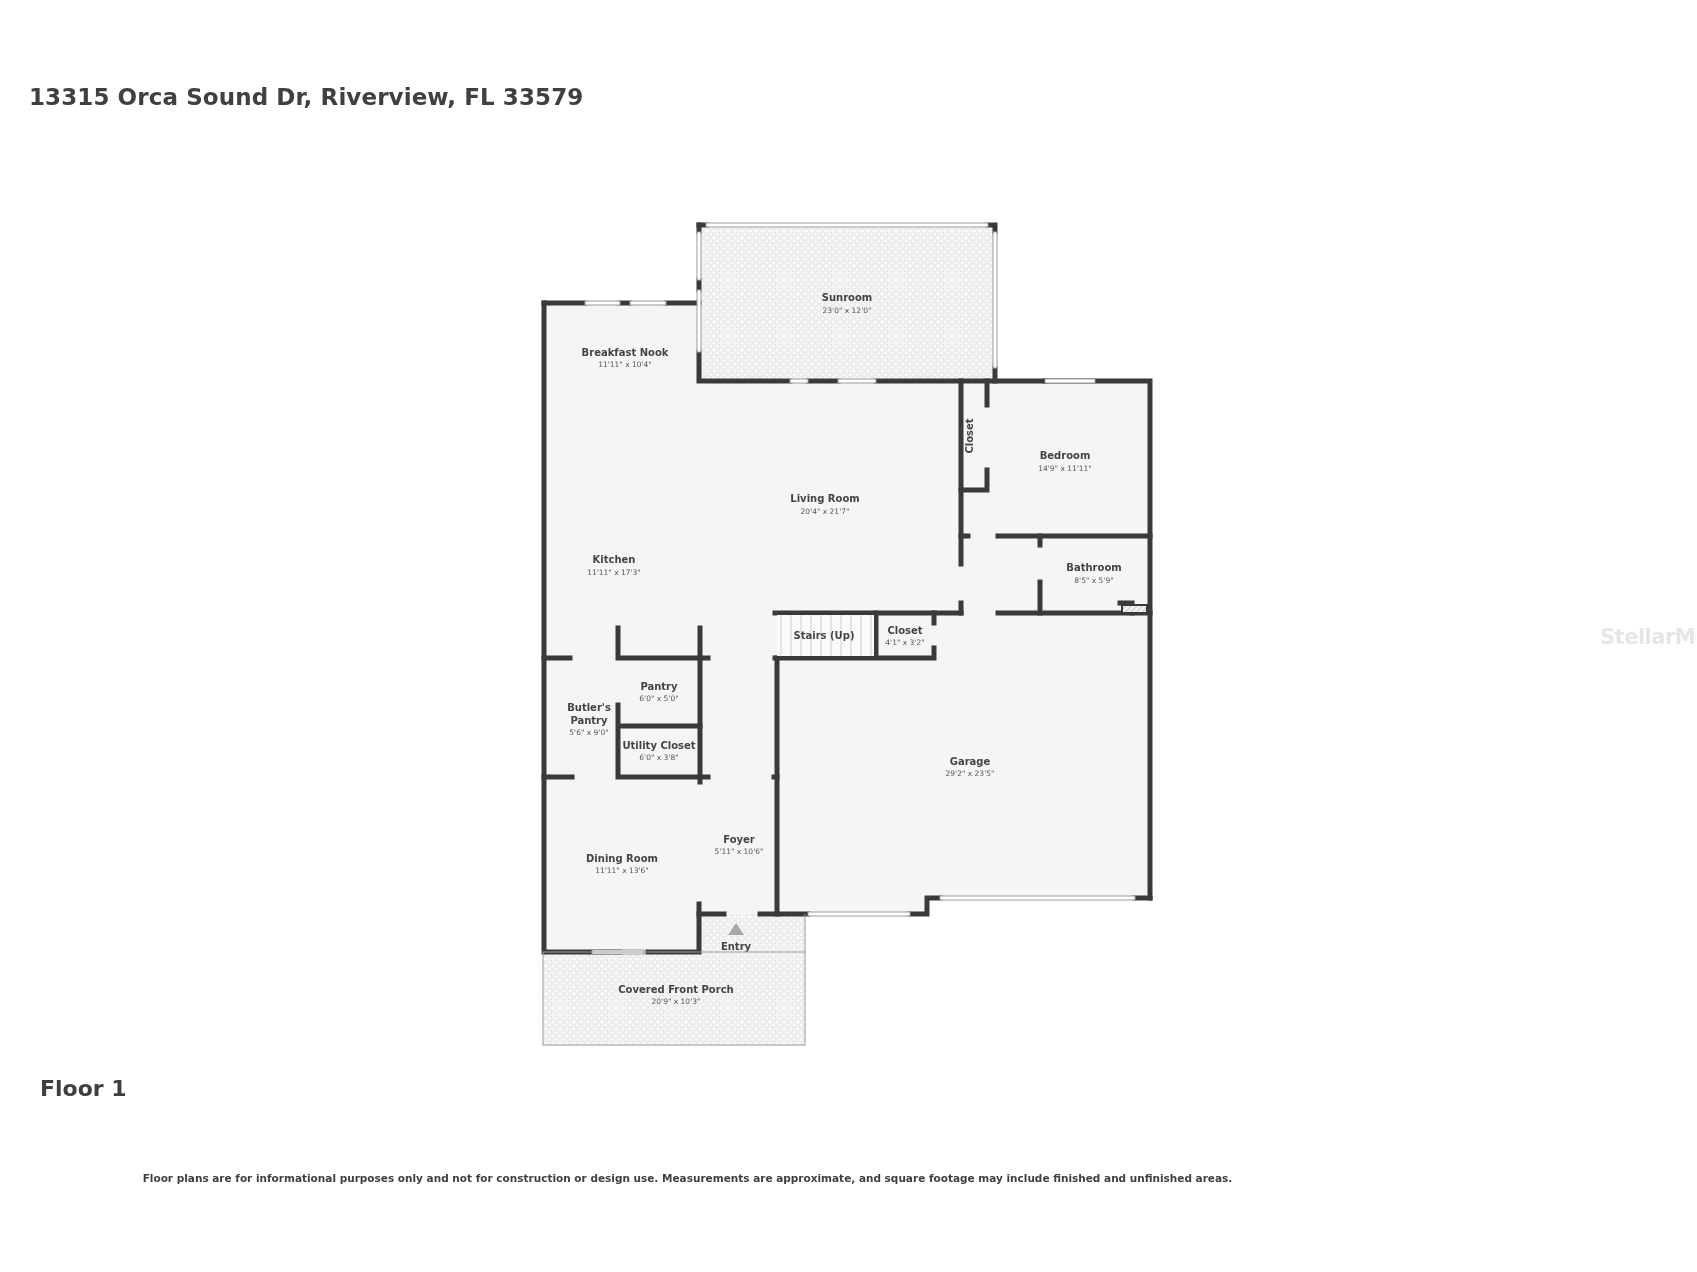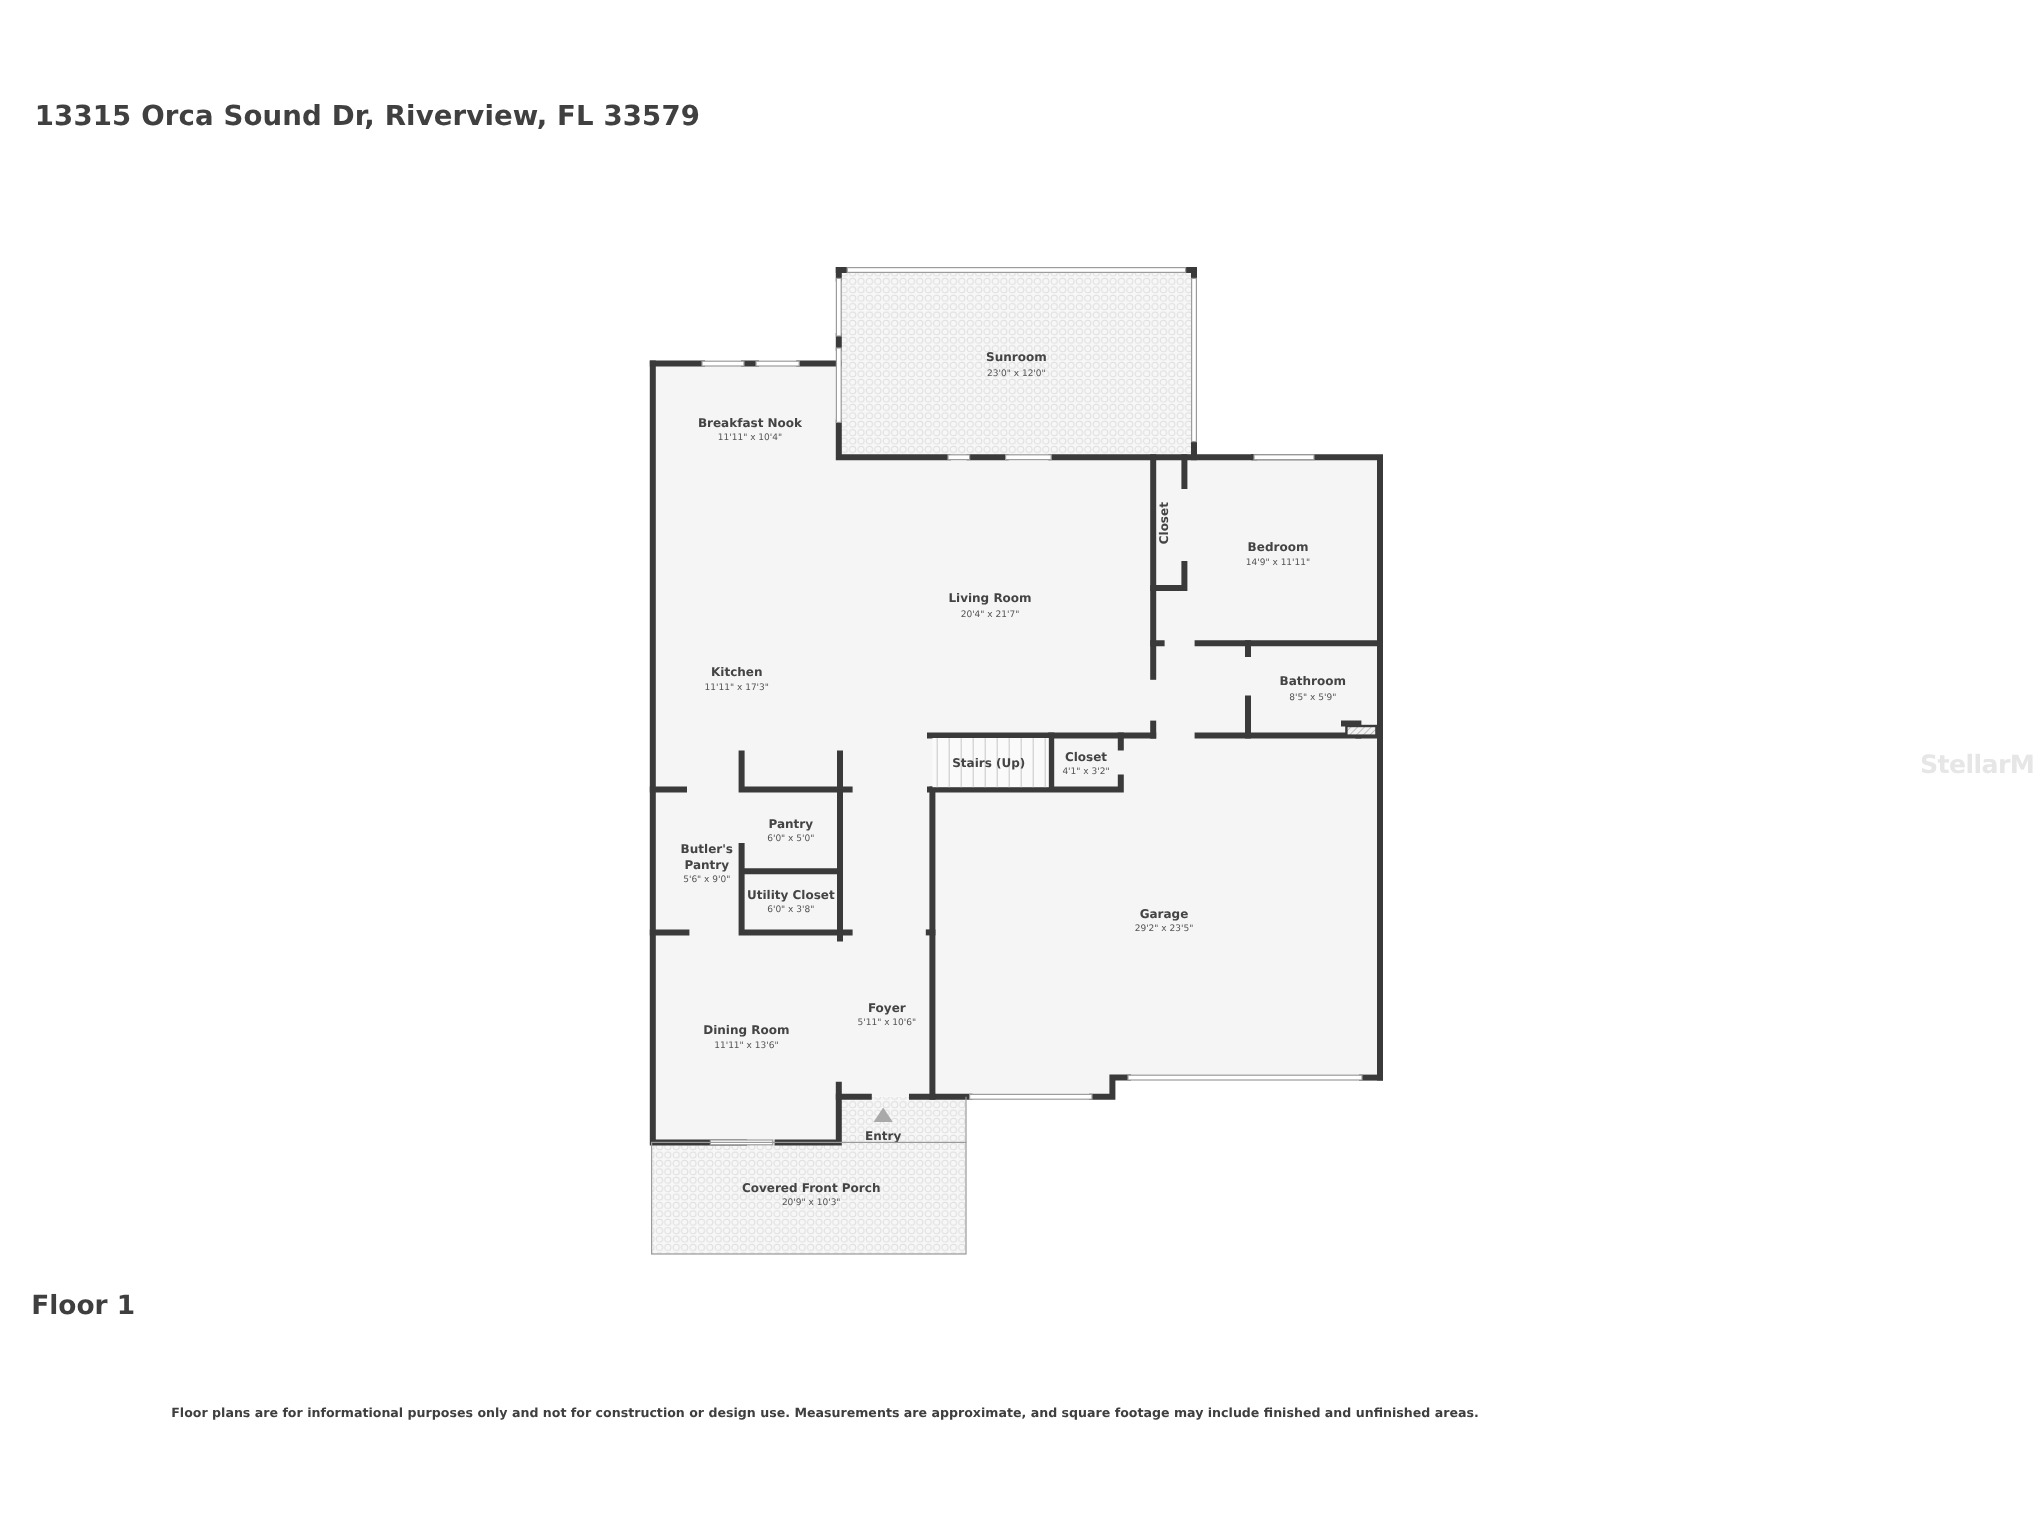--- a/index.html
+++ b/index.html
@@ -1,19 +1,19 @@
 <!DOCTYPE html>
 <html><head>
 <meta charset="utf-8">
 <style>
   html, body { margin:0; padding:0; background:#ffffff; }
   body { width:1697px; height:1272px; position:relative; overflow:hidden;
          font-family:"DejaVu Sans", "Liberation Sans", sans-serif; color:#3d3d3d; }
   .address { position:absolute; left:29px; top:84px; font-size:23px; font-weight:bold; color:#404040; letter-spacing:0.1px; }
-  .floor-label { position:absolute; left:26px; top:1076px; font-size:22px; font-weight:bold; color:#3f3f3f; }
+  .floor-label { position:absolute; left:40px; top:1076px; font-size:22px; font-weight:bold; color:#3f3f3f; }
   .disclaimer { position:absolute; left:0; width:1375px; top:1172px; text-align:center; font-size:10.5px; font-weight:bold; color:#3f3f3f; }
   .watermark { position:absolute; left:1600px; top:625px; font-size:21px; color:#e6e6e6; letter-spacing:-0.5px; font-weight:bold; }
   svg { position:absolute; left:0; top:0; }
   .room-name { font-size:10px; font-weight:bold; fill:#444; text-anchor:middle; font-family:"DejaVu Sans", sans-serif; }
   .room-dim { font-size:7.5px; fill:#555; text-anchor:middle; font-family:"DejaVu Sans", sans-serif; }
 </style>
 </head>
 <body>
 
 <div class="address">13315 Orca Sound Dr, Riverview, FL 33579</div>

